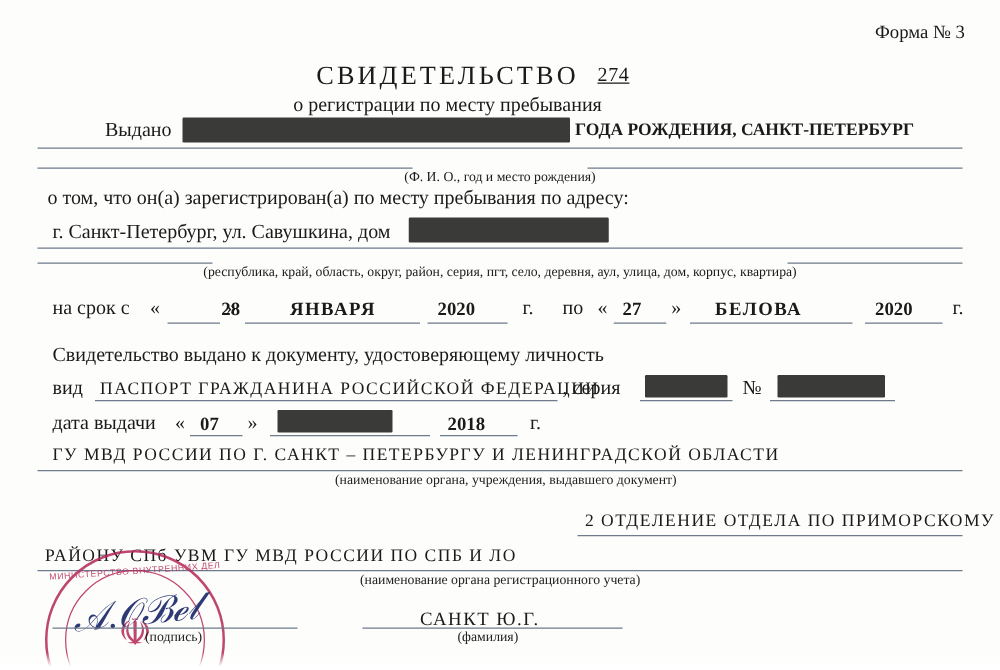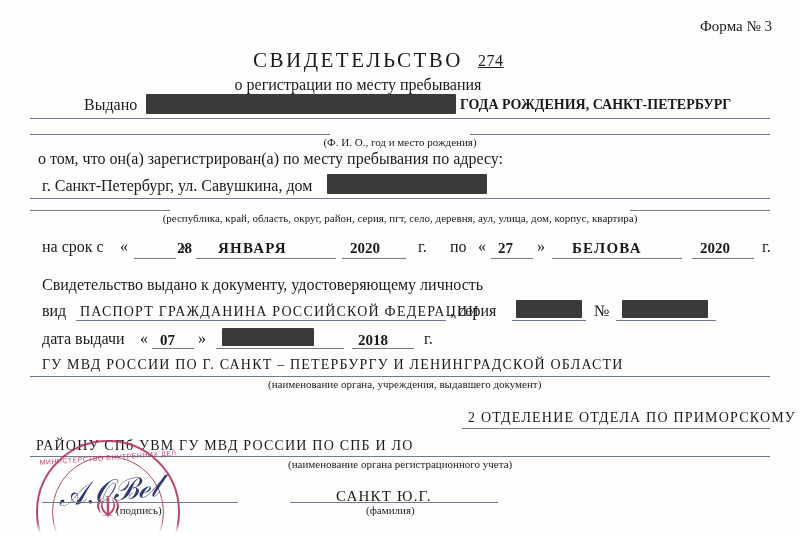--- a/index.html
+++ b/index.html
@@ -207,21 +207,21 @@
   <div class="caption-center" style="top:212px;">(республика, край, область, округ, район, серия, пгт, село, деревня, аул, улица, дом, корпус, квартира)</div>
   <div class="rule" style="left:30px; top:210px; width:140px;"></div>
   <div class="rule" style="left:630px; top:210px; width:140px;"></div>
 
   <div class="lbl" style="left:42px; top:238px;">на срок с</div>
   <div class="lbl" style="left:120px; top:238px;">«</div>
   <div class="val val-b" style="left:141px; top:240px;margin-left:36px;">28</div>
   <div class="lbl" style="left:181px; top:238px;">»</div>
   <div class="rule" style="left:134px; top:258px; width:42px;"></div>
 
-  <div class="val val-b spaced" style="left:218px; top:240px;">ЯНВАРЯ</div>
+  <div class="val val-b spaced" style="left:232px; top:240px;">ЯНВАРЯ</div>
   <div class="rule" style="left:196px; top:258px; width:140px;"></div>
 
   <div class="val val-b" style="left:350px; top:240px;">2020</div>
   <div class="rule" style="left:342px; top:258px; width:64px;"></div>
   <div class="lbl" style="left:418px; top:238px;">г.</div>
 
   <div class="lbl" style="left:450px; top:238px;">по</div>
   <div class="lbl" style="left:478px; top:238px;">«</div>
   <div class="val val-b" style="left:498px; top:240px;">27</div>
   <div class="lbl" style="left:537px; top:238px;">»</div>

